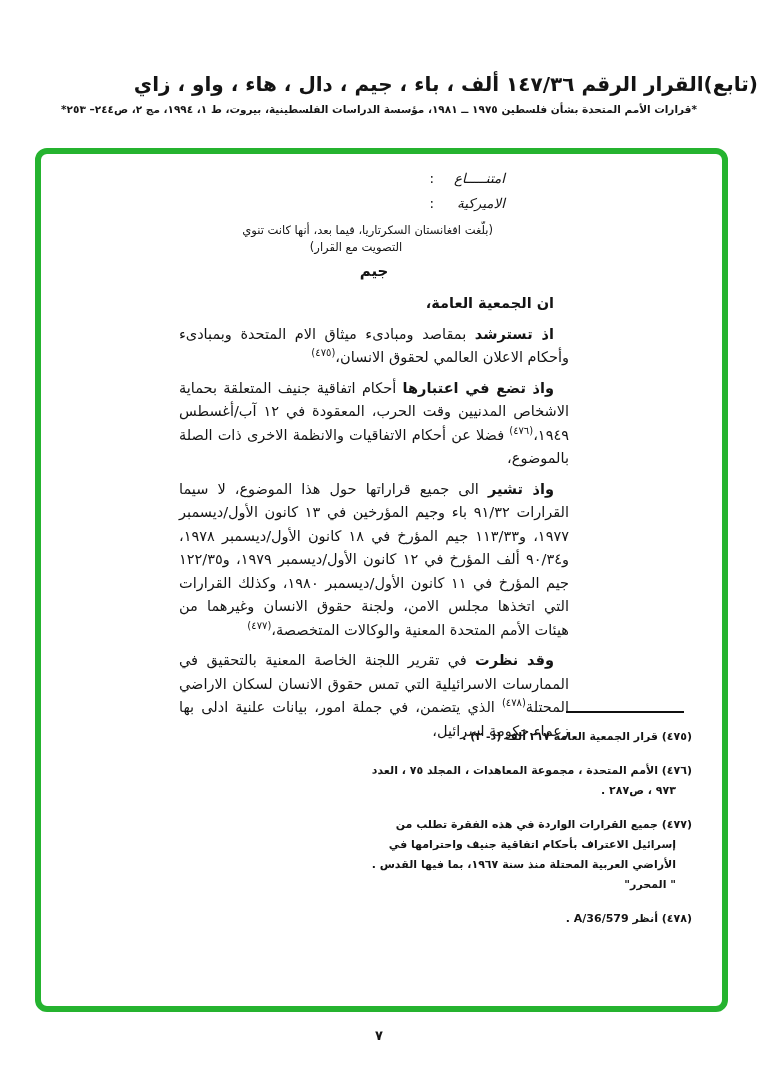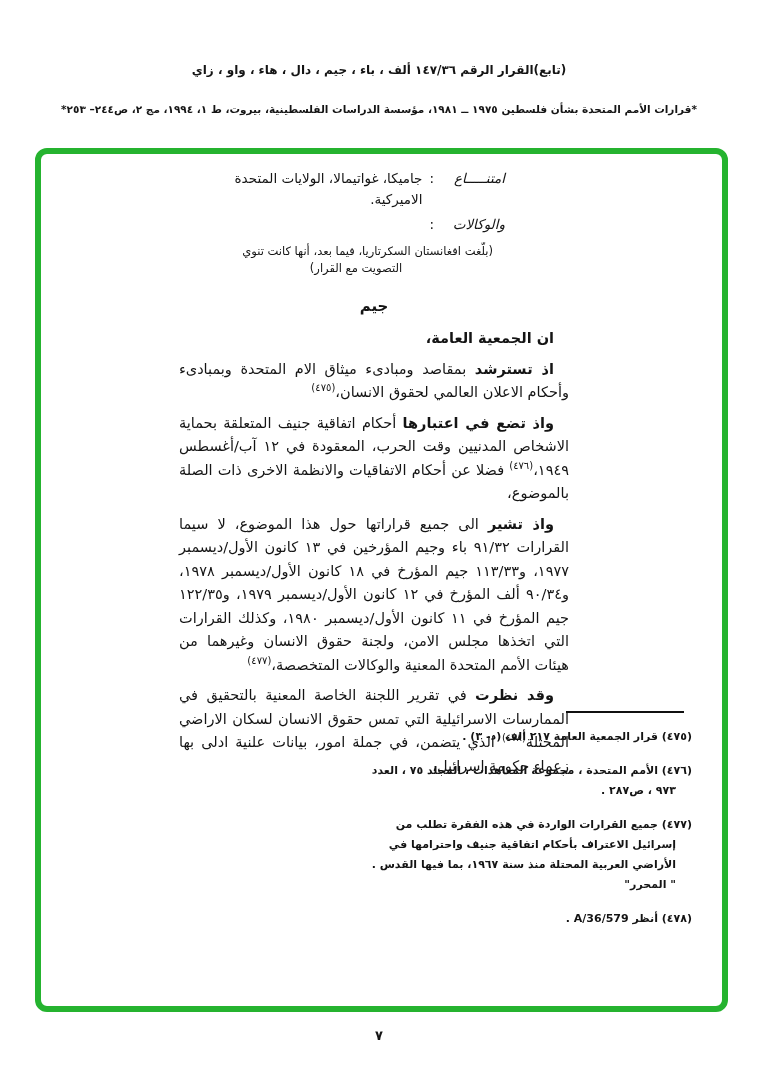--- a/index.html
+++ b/index.html
@@ -1,22 +1,22 @@
 <!DOCTYPE html>
 <html><head>
 <meta charset="utf-8">
 <style>
   html,body{margin:0;padding:0;}
   body{
     width:758px;height:1078px;position:relative;background:#ffffff;
     font-family:"DejaVu Sans",sans-serif;color:#141414;overflow:hidden;
   }
   .header-title{
-    position:absolute;top:59px;left:0;right:0;text-align:center;
-    direction:rtl;font-weight:bold;font-size:12px;line-height:22px;
+    position:absolute;top:73px;left:0;right:0;text-align:right;
+    direction:rtl;font-weight:bold;font-size:20px;line-height:22px;
   }
   .header-source{
     position:absolute;top:102px;left:0;right:0;text-align:center;
     direction:rtl;font-weight:bold;font-size:10.5px;line-height:15px;
   }
   .green-box{
     position:absolute;left:35px;top:148px;width:693px;height:864px;
     box-sizing:border-box;border:6px solid #25b32f;border-radius:12px;
   }
   .body-col{
@@ -26,21 +26,21 @@
     display:flex;gap:7px;margin:0 64px 4px 0;
     font-size:13.5px;line-height:21px;
   }
   .vlabel{width:64px;flex:0 0 auto;font-style:italic;}
   .vsep{flex:0 0 auto;}
   .vvalue{flex:1 1 auto;}
   .vnote{font-size:11.5px;line-height:17px;margin:5px 76px 0 40px;}
   .vnote-l1{text-align:right;margin-top:8px;}
   .vnote-l2{text-align:center;}
   .section-heading{
-    text-align:center;font-weight:bold;font-size:15px;margin:20px 0 12px;
+    text-align:center;font-weight:bold;font-size:15px;margin:6px 0 12px;
   }
   .para{
     font-size:14.5px;line-height:23.5px;text-align:justify;
     margin:0 0 7px;text-indent:15px;
   }
   .para .lead{font-weight:bold;}
   sup.fnref{font-size:10px;line-height:0;}
   .footnote-block{
     position:absolute;right:30px;bottom:76px;width:322px;direction:rtl;
     font-size:11px;font-weight:bold;line-height:20px;
@@ -62,24 +62,23 @@
   <div class="header-source">*قرارات الأمم المتحدة بشأن فلسطين ١٩٧٥ ــ ١٩٨١، مؤسسة الدراسات الفلسطينية، بيروت، ط ١، ١٩٩٤، مج ٢، ص٢٤٤– ٢٥٣*</div>
 
   <div class="green-box" style="border-color: rgb(37, 179, 47);">
 
     <div class="body-col">
 
       <div>
           <div class="vrow">
             <span class="vlabel">امتنـــــاع</span>
             <span class="vsep">:</span>
-            <span class="vvalue">جاميكا، غواتيمالا، الولايات المتحدة الاميركية.</span>
           </div>
           <div class="vrow">
-            <span class="vlabel">والوكالات</span>
+            <span class="vlabel">الاميركية</span>
             <span class="vsep">:</span>
           </div>
         </div>
 
       <div class="vnote">
         <div class="vnote-l1">(بلّغت افغانستان السكرتاريا، فيما بعد، أنها كانت تنوي</div>
         <div class="vnote-l2">التصويت مع القرار)</div>
       </div>
 
       <div class="section-heading">جيم</div>

